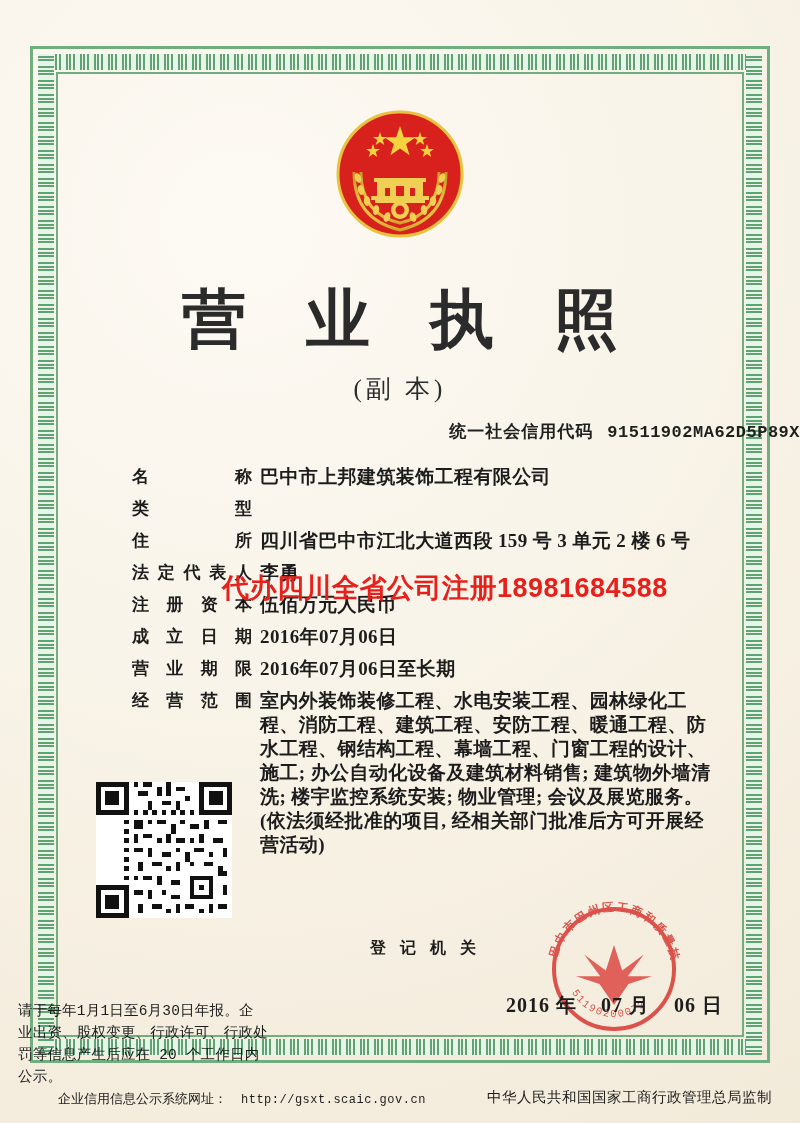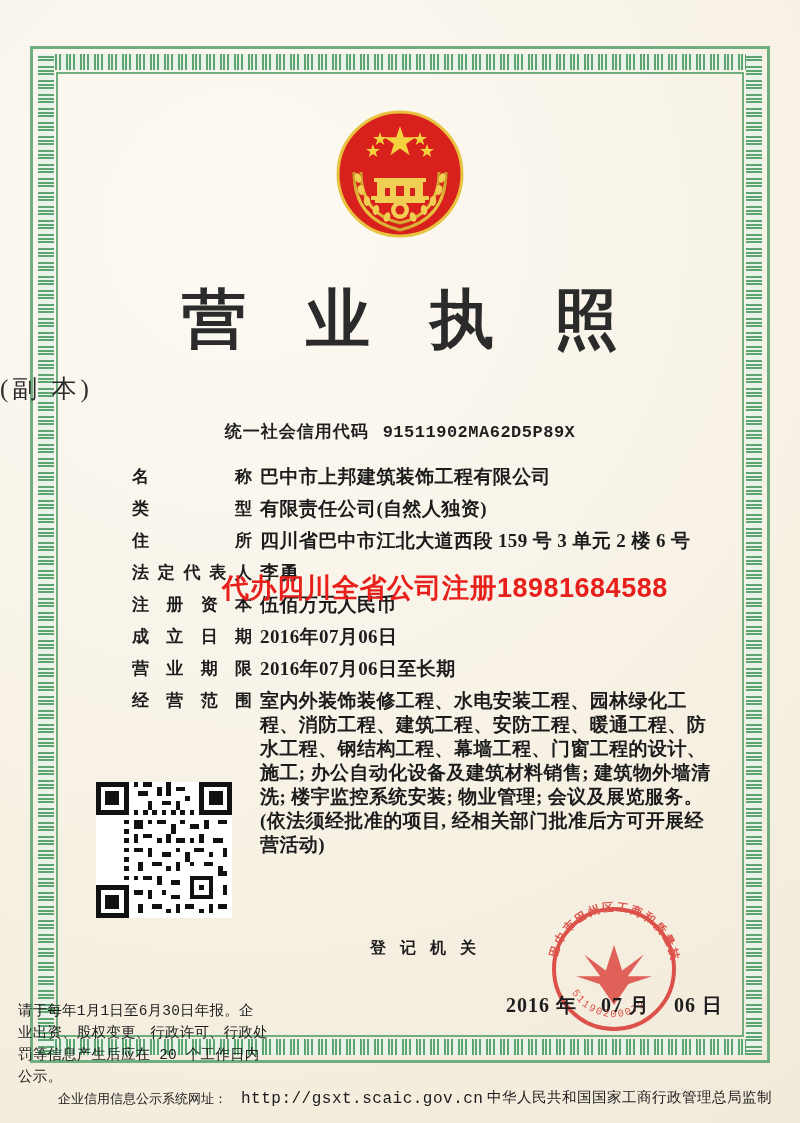--- a/index.html
+++ b/index.html
@@ -96,31 +96,31 @@
     font-size: 64px;
     font-weight: bold;
     letter-spacing: 22px;
     text-indent: 22px;
     color: #2b2b2b;
   }
   .subtitle {
     position: absolute;
     left: 0; right: 0;
     top: 372px;
-    text-align: left;
+    text-align: center;
     font-family: "Liberation Serif", serif;
     font-size: 25px;
     color: #2b2b2b;
     letter-spacing: 4px;
   }
   .credit-code {
     position: absolute;
     left: 0; right: 0;
     top: 420px;
-    text-align: center;
+    text-align: right;
     font-family: "Liberation Serif", serif;
     font-size: 17px;
     font-weight: bold;
     color: #1f1f1f;
     letter-spacing: 1px;
   }
   .credit-code .code-val {
     font-family: "Liberation Mono", monospace;
     letter-spacing: 0.5px;
     margin-left: 14px;
@@ -225,21 +225,21 @@
   .footer-url {
     position: absolute;
     left: 58px;
     top: 1090px;
     font-family: "Liberation Serif", serif;
     font-size: 13px;
     color: #1c1c1c;
   }
   .footer-url .url {
     font-family: "Liberation Mono", monospace;
-    font-size: 16px;
+    font-size: 12px;
     margin-left: 14px;
     letter-spacing: 0.5px;
   }
   .footer-issuer {
     position: absolute;
     right: 28px;
     top: 1088px;
     font-family: Liberation Serif, serif;
     font-size: 14.5px;
     color: #1c1c1c;
@@ -345,21 +345,20 @@
           <span>称</span>
         </div>
       <div class="value">巴中市上邦建筑装饰工程有限公司</div>
     </div>
 
     <div class="row">
       <div class="label">
           <span>类</span>
           <span>型</span>
         </div>
-      <div class="value">有限责任公司(自然人独资)</div>
     </div>
 
     <div class="row">
       <div class="label">
           <span>住</span>
           <span>所</span>
         </div>
       <div class="value">四川省巴中市江北大道西段 159 号 3 单元 2 楼 6 号</div>
     </div>
 

